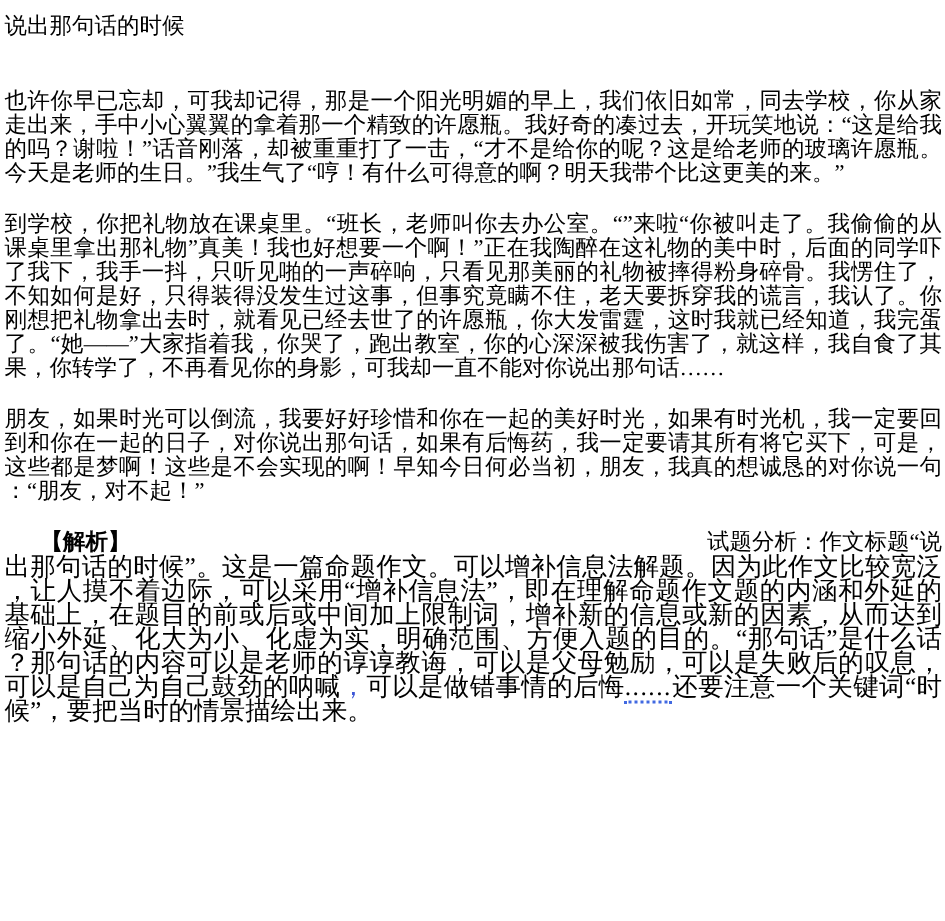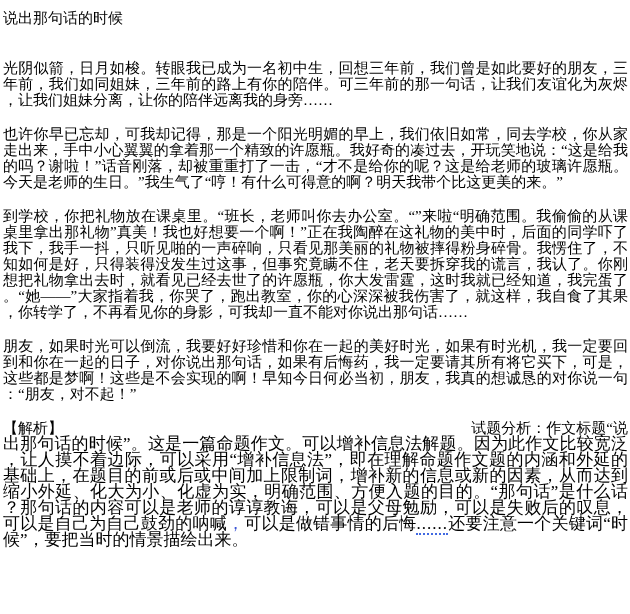--- a/index.html
+++ b/index.html
@@ -33,21 +33,21 @@
     word-break: break-all;
     line-break: anywhere;
   }
   .analysis-line1 {
     display: flex;
     justify-content: space-between;
     align-items: baseline;
     font-size: 15px;
     line-height: 16px;
   }
-  .analysis-label { font-weight: normal; }
+  .analysis-label { font-weight: bold; margin-left: 24px; }
   .analysis-body {
     font-size: 17px;
     line-height: 16px;
     text-align: justify;
     text-justify: inter-ideograph;
     word-break: break-all;
     line-break: anywhere;
   }
   .blue-comma { color: #3b55d6; }
   .marked-ellipsis {
@@ -56,26 +56,25 @@
     letter-spacing: 1px;
   }
 </style>
 </head>
 <body>
 
 <div class="page">
 
   <h1 class="title">说出那句话的时候</h1>
 
-  <p class="para">光阴似箭，日月如梭。转眼我已成为一名初中生，回想三年前，我们曾是如此要好的朋友，三年前，我们如同姐妹，三年前的路上有你的陪伴。可三年前的那一句话，让我们友谊化为灰烬，让我们姐妹分离，让你的陪伴远离我的身旁……</p>
 
 
   <p class="para">也许你早已忘却，可我却记得，那是一个阳光明媚的早上，我们依旧如常，同去学校，你从家走出来，手中小心翼翼的拿着那一个精致的许愿瓶。我好奇的凑过去，开玩笑地说：“这是给我的吗？谢啦！”话音刚落，却被重重打了一击，“才不是给你的呢？这是给老师的玻璃许愿瓶。今天是老师的生日。”我生气了“哼！有什么可得意的啊？明天我带个比这更美的来。”</p>
 
-  <p class="para">到学校，你把礼物放在课桌里。“班长，老师叫你去办公室。“”来啦“明确范围。我偷偷的从课桌里拿出那礼物”真美！我也好想要一个啊！”正在我陶醉在这礼物的美中时，后面的同学吓了我下，我手一抖，只听见啪的一声碎响，只看见那美丽的礼物被摔得粉身碎骨。我愣住了，不知如何是好，只得装得没发生过这事，但事究竟瞒不住，老天要拆穿我的谎言，我认了。你刚想把礼物拿出去时，就看见已经去世了的许愿瓶，你大发雷霆，这时我就已经知道，我完蛋了。“她——”大家指着我，你哭了，跑出教室，你的心深深被我伤害了，就这样，我自食了其果，你转学了，不再看见你的身影，可我却一直不能对你说出那句话……</p>
+  <p class="para">到学校，你把礼物放在课桌里。“班长，老师叫你去办公室。“”来啦“你被叫走了。我偷偷的从课桌里拿出那礼物”真美！我也好想要一个啊！”正在我陶醉在这礼物的美中时，后面的同学吓了我下，我手一抖，只听见啪的一声碎响，只看见那美丽的礼物被摔得粉身碎骨。我愣住了，不知如何是好，只得装得没发生过这事，但事究竟瞒不住，老天要拆穿我的谎言，我认了。你刚想把礼物拿出去时，就看见已经去世了的许愿瓶，你大发雷霆，这时我就已经知道，我完蛋了。“她——”大家指着我，你哭了，跑出教室，你的心深深被我伤害了，就这样，我自食了其果，你转学了，不再看见你的身影，可我却一直不能对你说出那句话……</p>
 
   <p class="para">朋友，如果时光可以倒流，我要好好珍惜和你在一起的美好时光，如果有时光机，我一定要回到和你在一起的日子，对你说出那句话，如果有后悔药，我一定要请其所有将它买下，可是，这些都是梦啊！这些是不会实现的啊！早知今日何必当初，朋友，我真的想诚恳的对你说一句：“朋友，对不起！”</p>
 
   <div class="analysis">
     <div class="analysis-line1">
       <span class="analysis-label">【解析】</span>
       <span class="analysis-intro">试题分析：作文标题“说</span>
     </div>
     <div class="analysis-body"><span>出那句话的时候”。这是一篇命题作文。可以增补信息法解题。因为此作文比较宽泛，让人摸不着边际，可以采用“增补信息法”，即在理解命题作文题的内涵和外延的基础上，在题目的前或后或中间加上限制词，增补新的信息或新的因素，从而达到缩小外延、化大为小、化虚为实，明确范围、方便入题的目的。“那句话”是什么话？那句话的内容可以是老师的谆谆教诲，可以是父母勉励，可以是失败后的叹息，可以是自己为自己鼓劲的呐喊</span><span class="blue-comma">，</span><span>可以是做错事情的后悔</span><span class="marked-ellipsis">......</span><span>还要注意一个关键词“时候”，要把当时的情景描绘出来。</span></div>
   </div>

